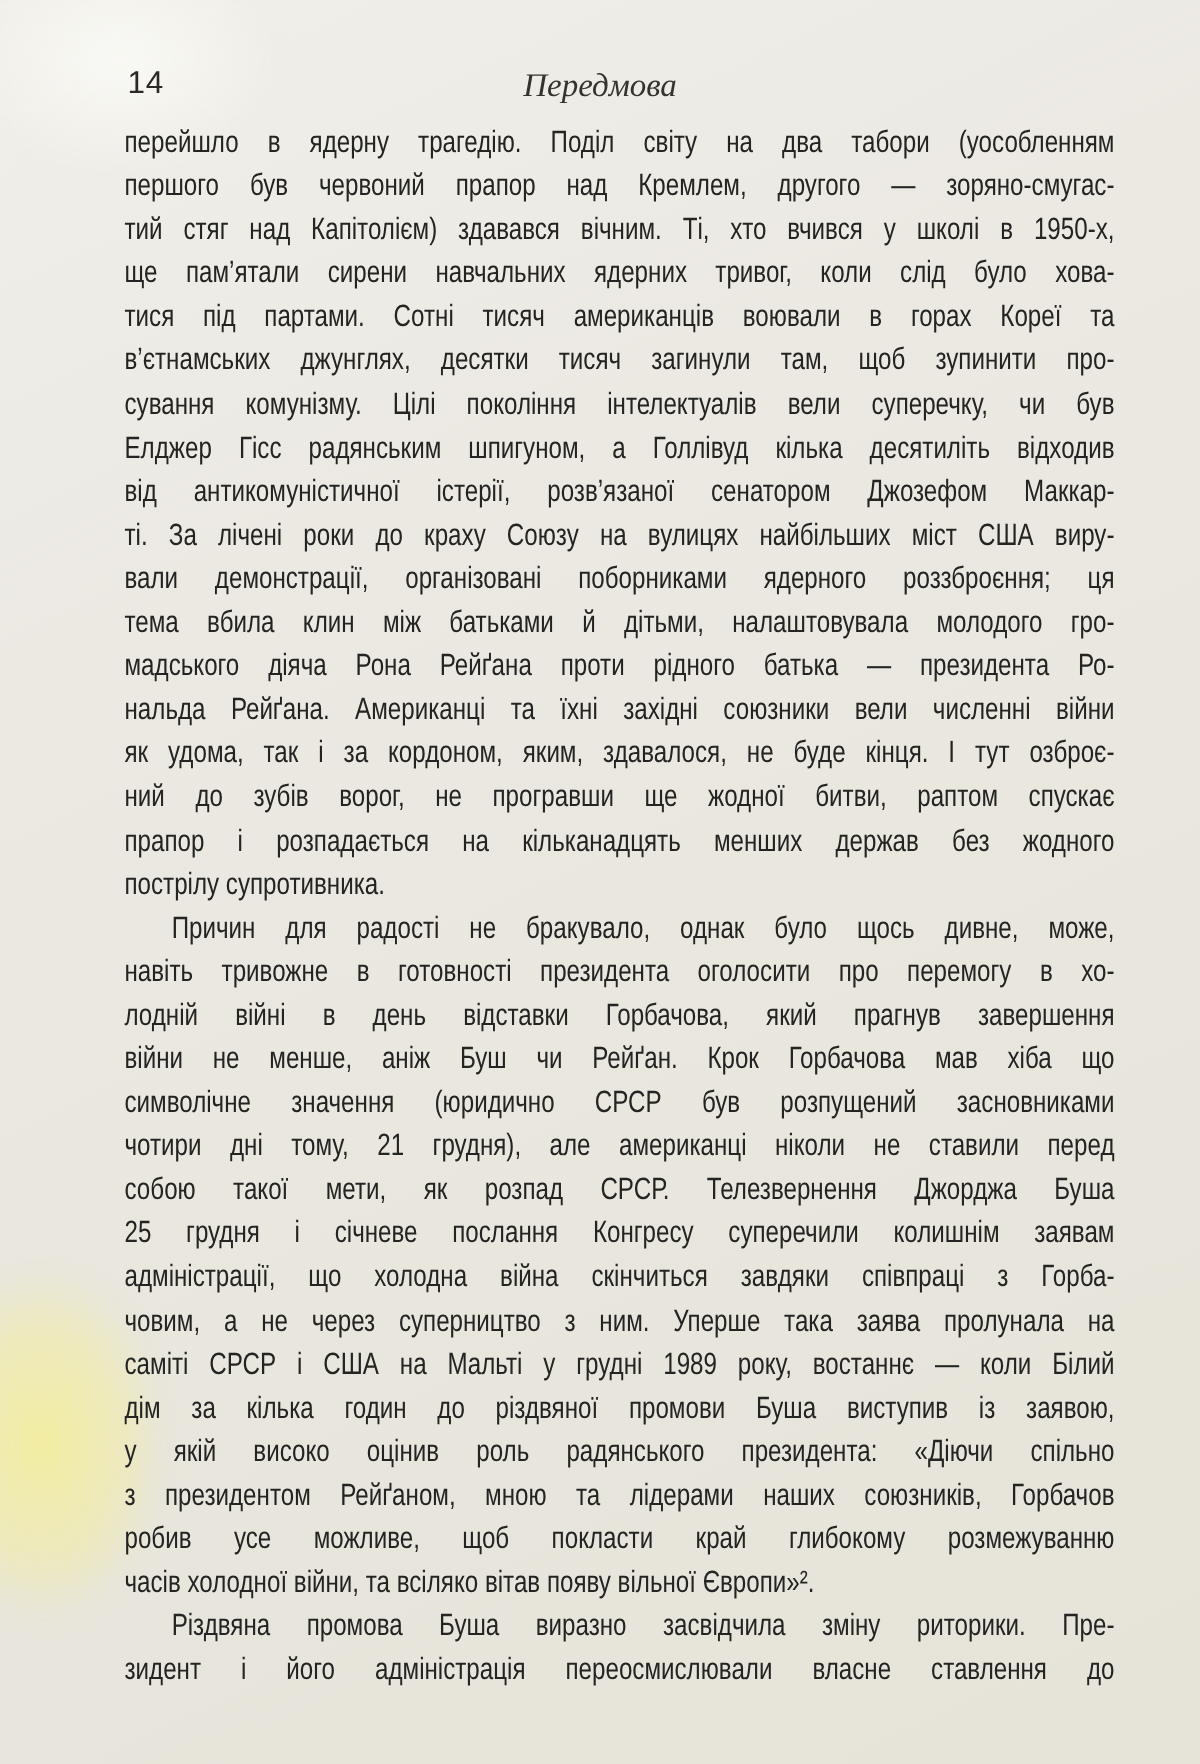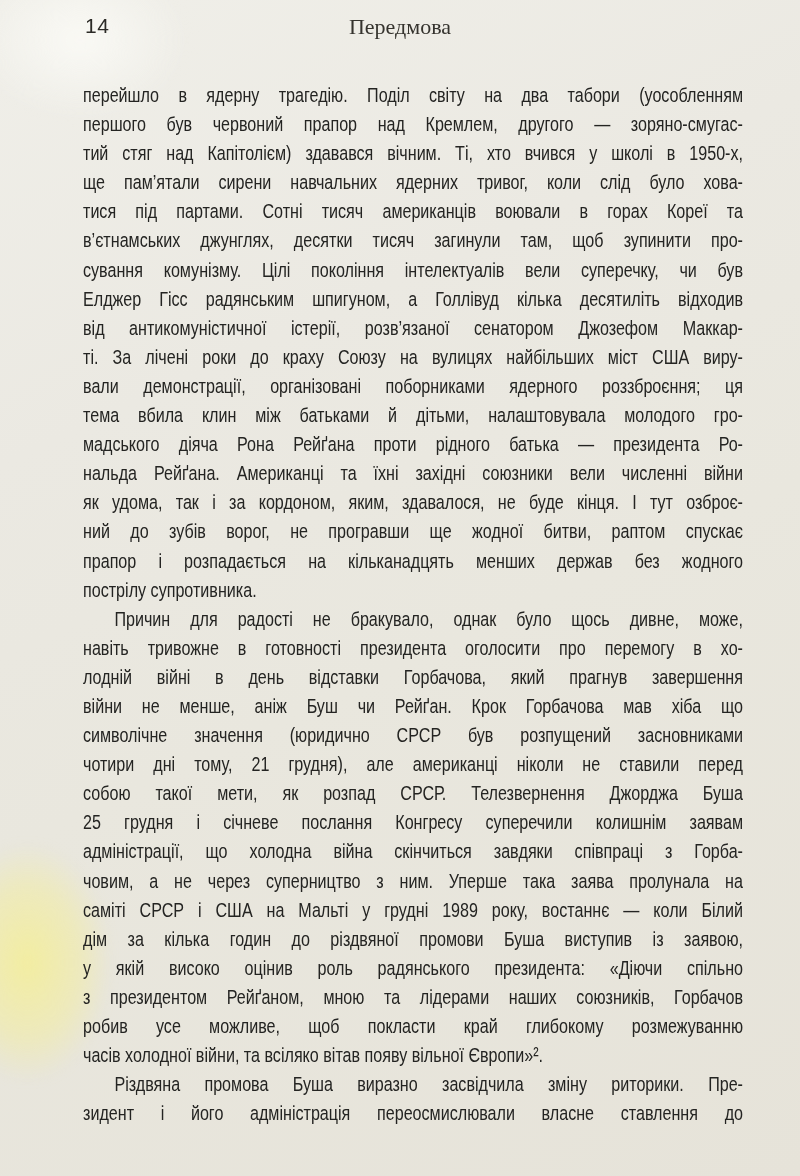--- a/index.html
+++ b/index.html
@@ -33,40 +33,41 @@
     top: -40px;
     width: 220px;
     height: 160px;
     background: radial-gradient(ellipse at center, rgba(252,252,248,0.8) 0%, rgba(252,252,248,0) 70%);
     filter: blur(8px);
     pointer-events: none;
   }
   .header-row {
     position: absolute;
     left: 0;
-    top: 14px;
+    top: 44px;
     width: 800px;
     height: 30px;
   }
   .page-number {
     position: absolute;
     left: 85px;
     top: 0;
     font-size: 21px;
     letter-spacing: 0.5px;
     color: #29282515;
     color: #2b2a26;
   }
   .running-head {
     position: absolute;
     left: 0;
     top: 0;
     width: 800px;
     text-align: center;
     font-family: "Liberation Serif", serif;
+    font-style: italic;
     font-size: 22px;
     color: #35332e;
   }
   .text-block {
     position: absolute;
     left: 83px;
     top: 80px;
     width: 840px;           
     transform: scaleX(0.7857); 
     transform-origin: top left;

